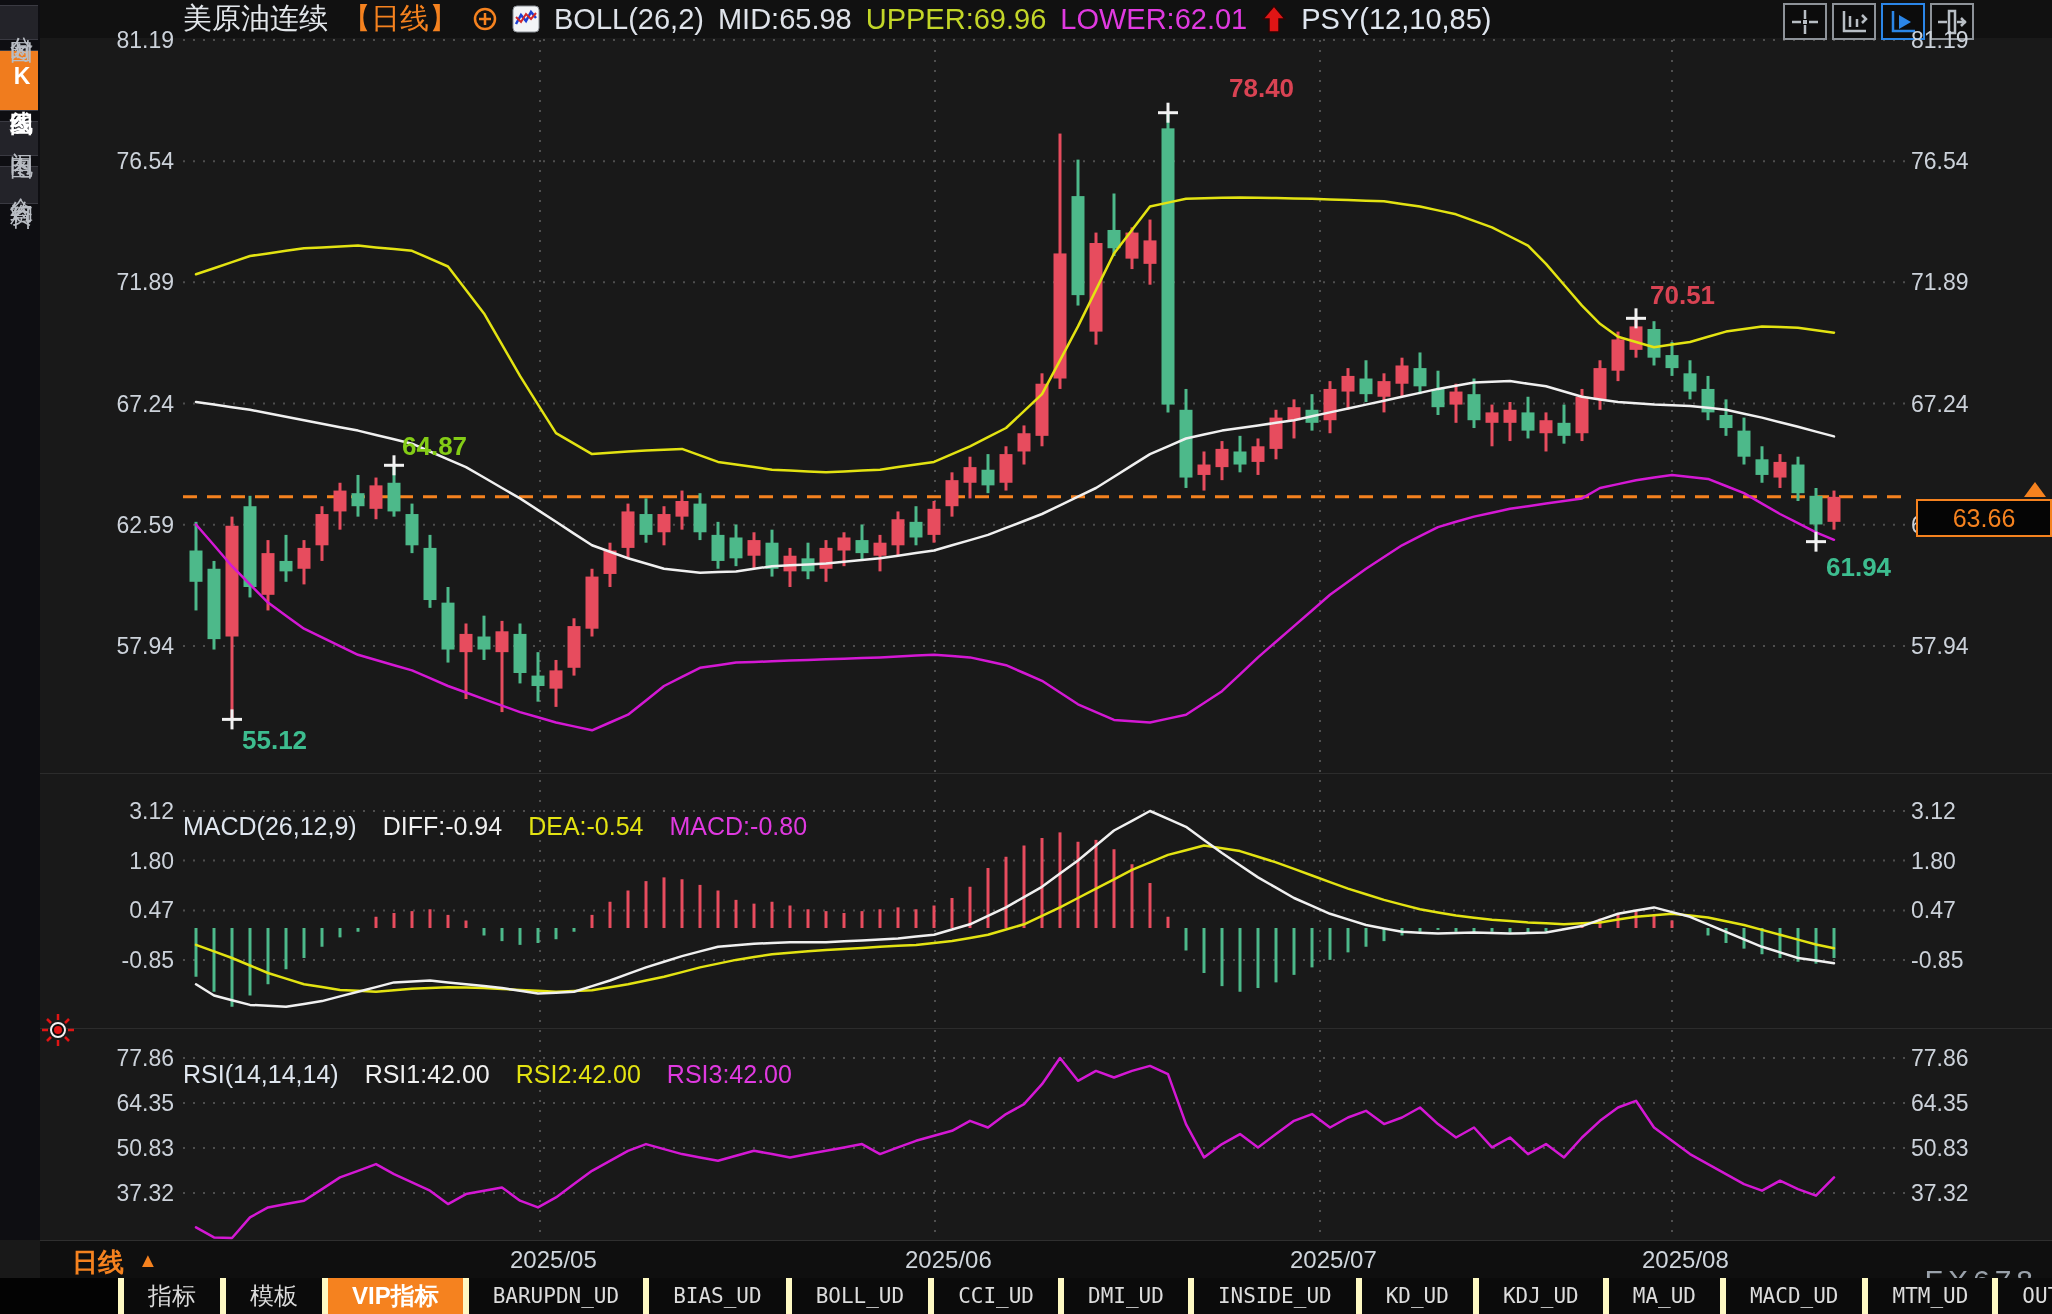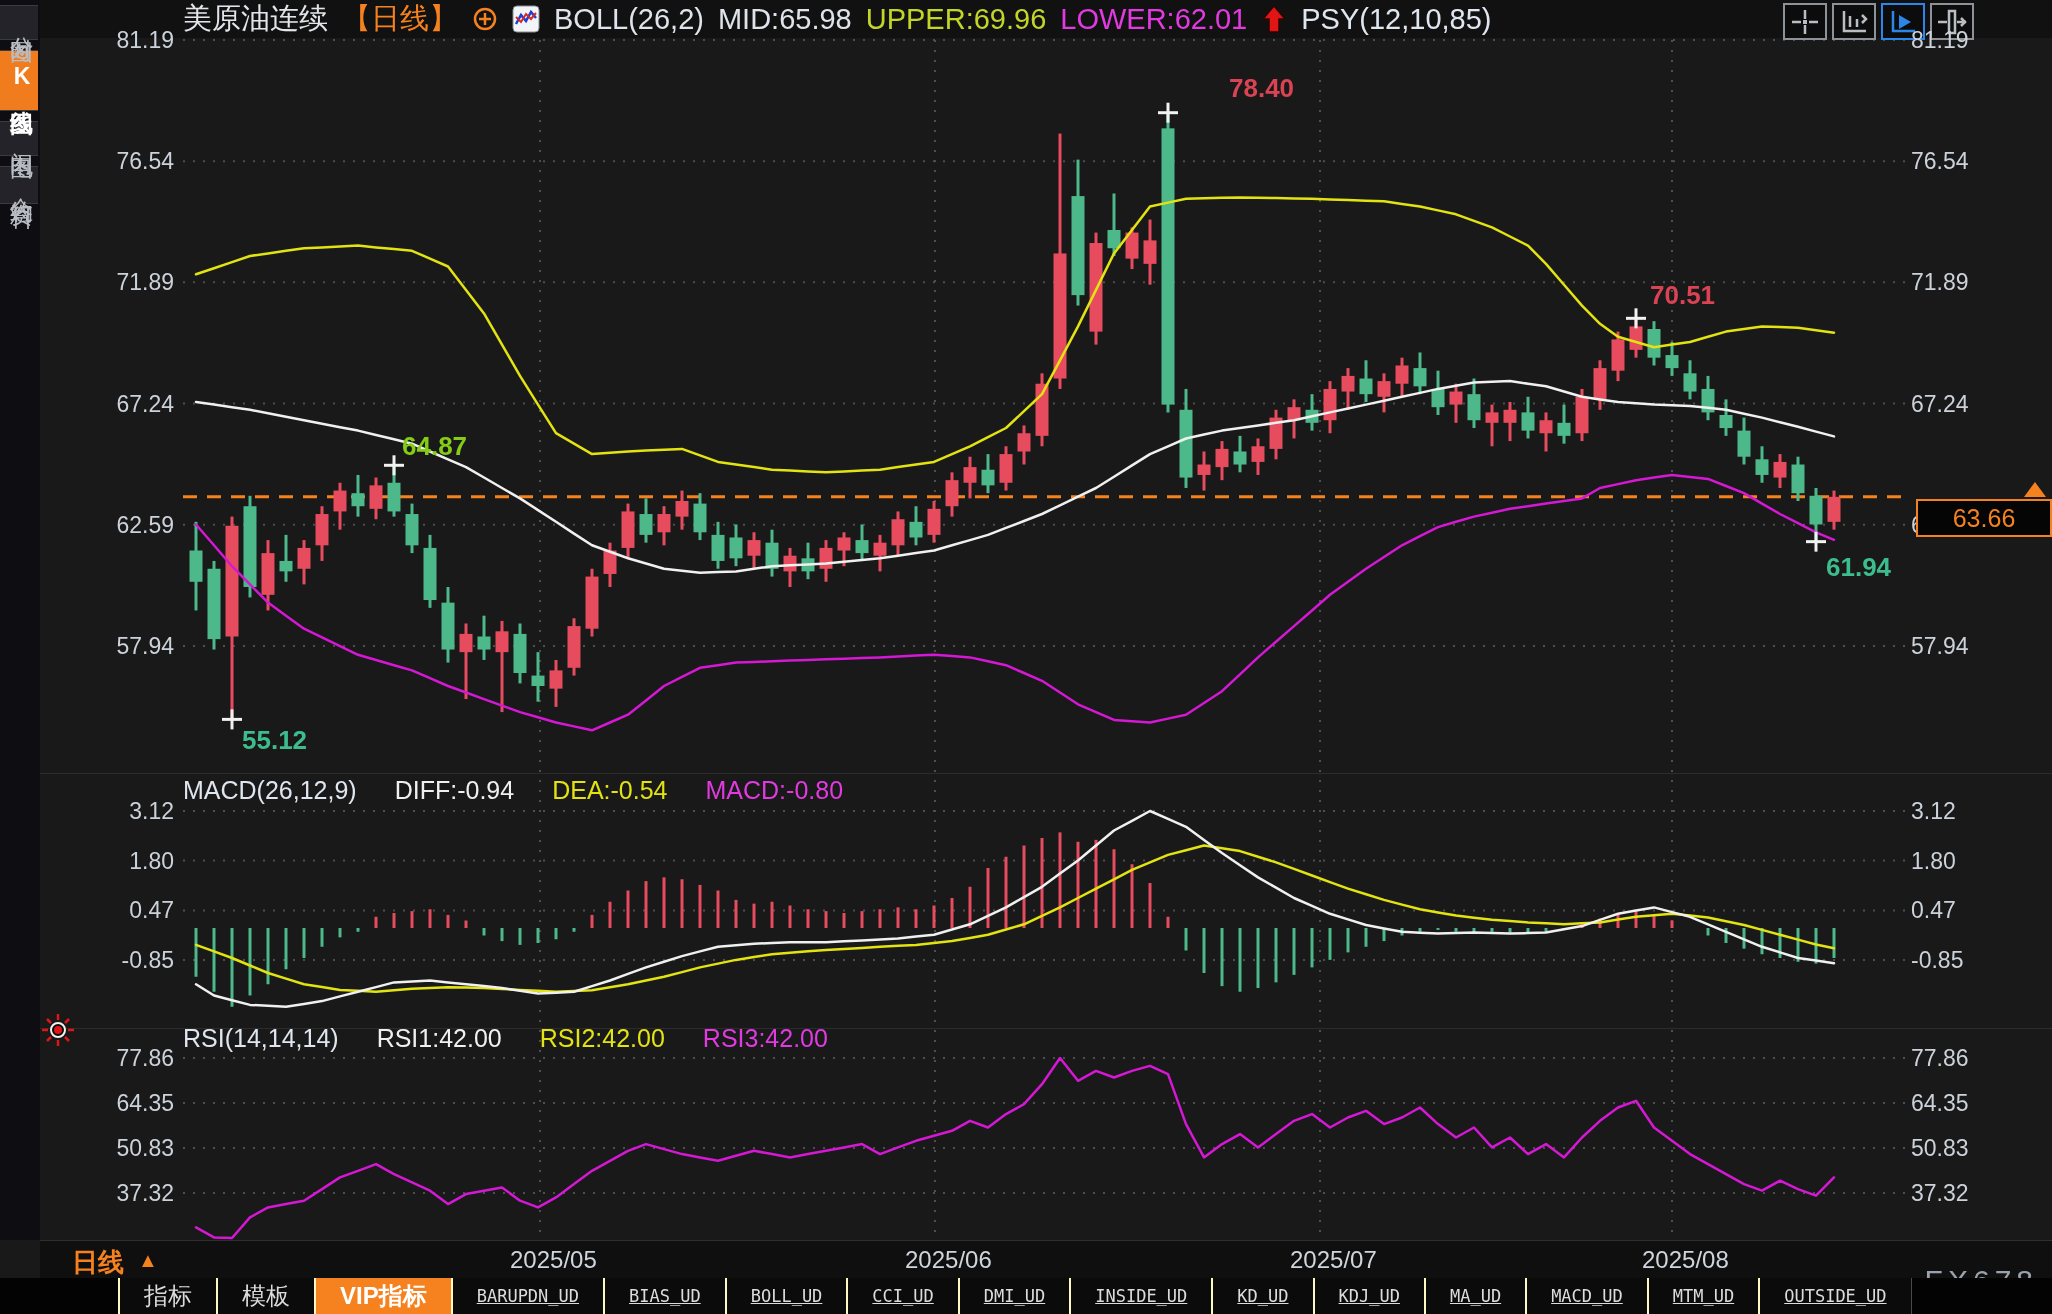--- a/index.html
+++ b/index.html
@@ -17,42 +17,42 @@
   .side-item.active{background:#f07c1e;color:#fff;font-weight:bold;}
   
   #toolbar{position:absolute;left:1783px;top:3px;display:flex;gap:5px;}
   .tool-btn{width:40px;height:33px;background:#0c0c0c;border:2px solid #8d9298;display:flex;align-items:center;justify-content:center;cursor:pointer;}
   .tool-btn.active{border-color:#2b86e8;}
   
   .ax-lab{position:absolute;font-size:23px;color:#ccd2da;line-height:26px;}
   .ax-left{left:0;width:174px;text-align:right;}
   .ax-right{left:1911px;width:140px;text-align:left;}
   
-  .pane-label{position:absolute;left:183px;display:flex;gap:38px;font-size:25px;white-space:nowrap;}
+  .pane-label{position:absolute;left:183px;display:flex;gap:26px;font-size:25px;white-space:nowrap;margin-top:36px;}
   
   .mk-text{position:absolute;font-size:26px;font-weight:bold;}
   
   #price-tag{position:absolute;left:1916px;top:499px;width:132px;height:34px;background:#050505;
      border:2px solid #f5821f;color:#f5821f;font-size:25px;line-height:34px;text-align:center;}
   #tag-arrow{position:absolute;left:2024px;top:482px;width:0;height:0;
      border-left:11px solid transparent;border-right:11px solid transparent;border-bottom:15px solid #f5821f;}
   
   #xaxis-row{position:absolute;left:40px;top:1240px;width:2012px;height:38px;background:#0f0f0f;
      border-top:1px solid #2f2f2f;border-bottom:1px solid #2f2f2f;}
   #period-label{position:absolute;left:72px;top:1245px;color:#f5821f;font-size:26px;font-weight:bold;}
   #period-arrow{position:absolute;left:138px;top:1249px;color:#f5821f;font-size:20px;}
   .month-lab{position:absolute;top:1246px;font-size:24px;color:#cfd5dc;}
   #watermark{position:absolute;right:14px;top:1264px;font-size:30px;color:#9aa2ab;letter-spacing:5px;}
   
   #tabbar{position:absolute;left:0;top:1278px;width:2052px;height:36px;background:#030303;
      display:flex;align-items:stretch;padding-left:118px;box-sizing:border-box;}
   .tab{height:36px;line-height:36px;padding:0 24px;background:#0b0b0b;color:#dcdcdc;
-     border-left:2px solid #fef9c3;font-size:24px;cursor:pointer;white-space:nowrap;}
+     border-left:6px solid #fef9c3;font-size:24px;cursor:pointer;white-space:nowrap;}
   .tab:last-child{border-right:1px solid #4a4a4a;}
-  .tab.mono{font-family:"DejaVu Sans Mono","Liberation Mono",monospace;font-size:17px;text-decoration:underline;}
+  .tab.mono{font-family:"DejaVu Sans Mono","Liberation Mono",monospace;font-size:21px;}
   .tab.vip{background:#f5821f;color:#fff;font-weight:bold;}
   .hline{position:absolute;left:40px;width:2012px;height:1px;background:#2c2c2c;}
   #live-icon{position:absolute;left:40px;top:1012px;}
 </style>
 </head>
 <body>
 
 <div id="app">
 
   <div id="chart-canvas">

